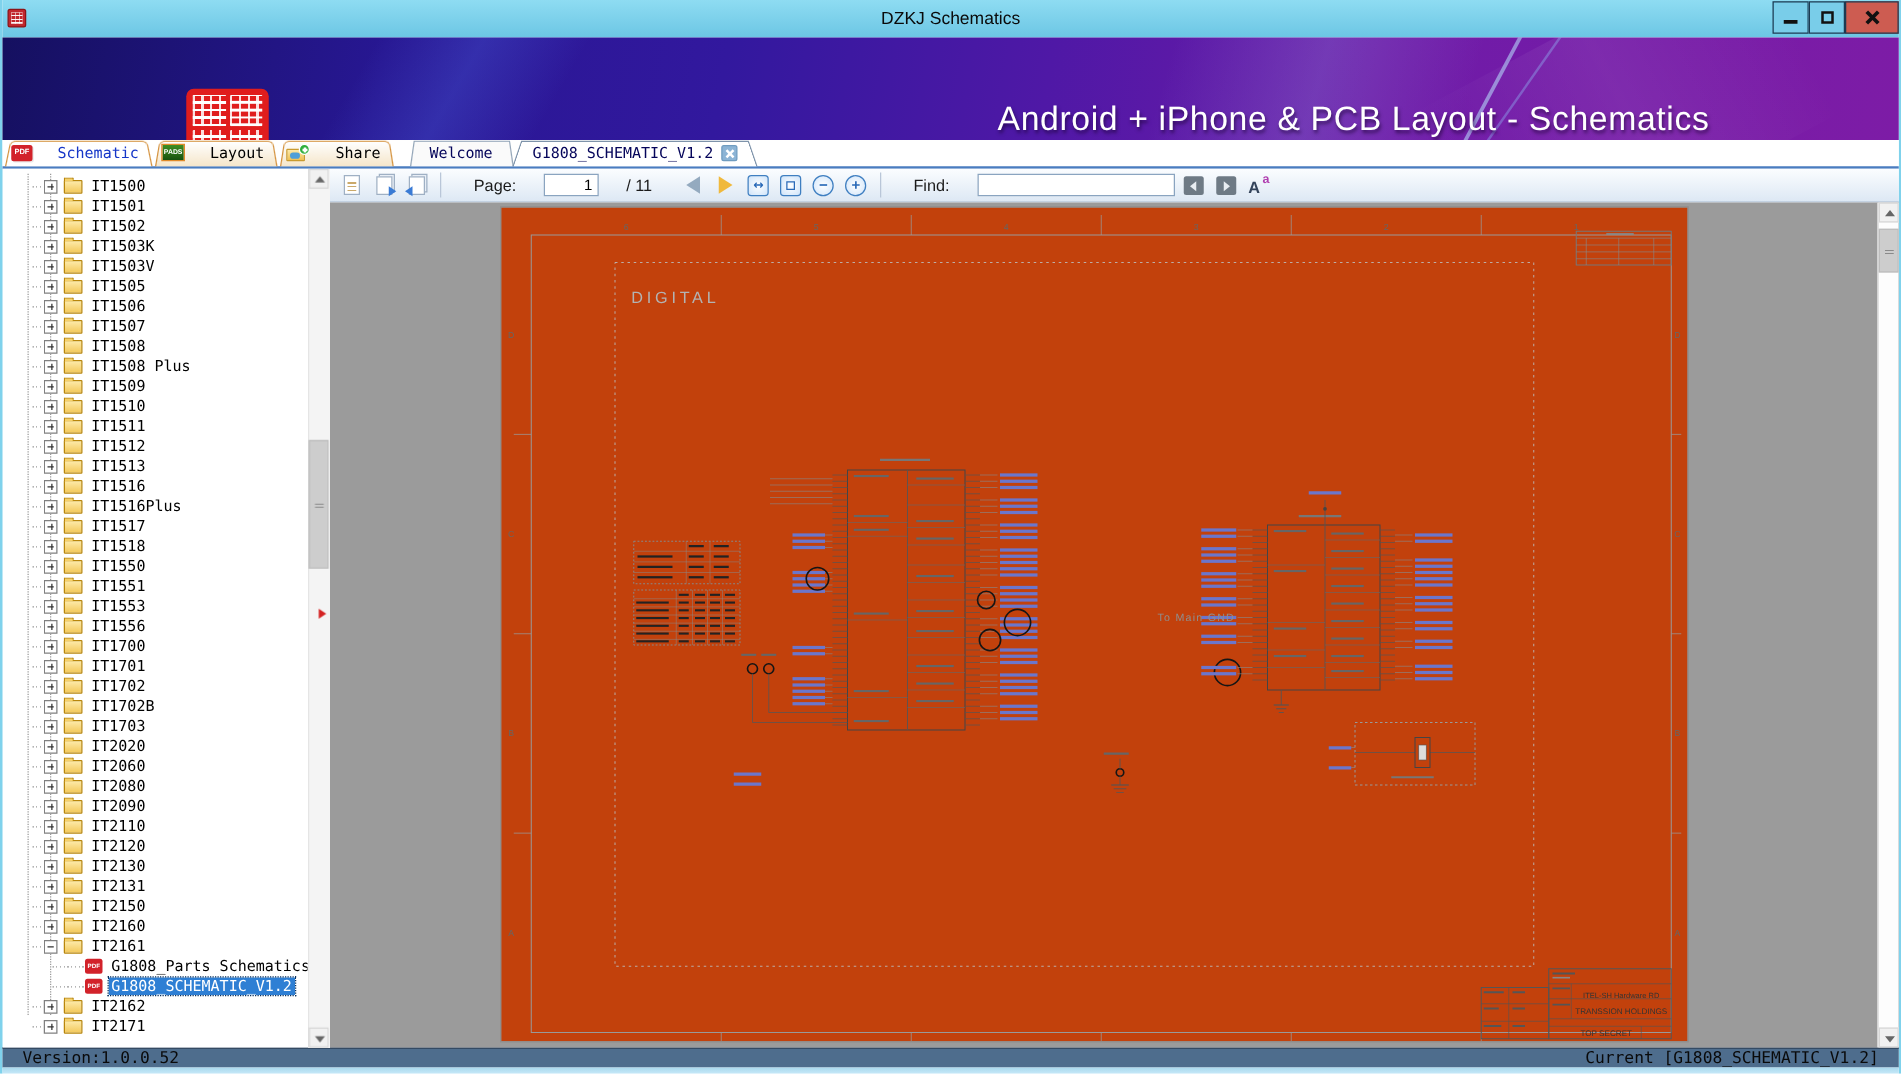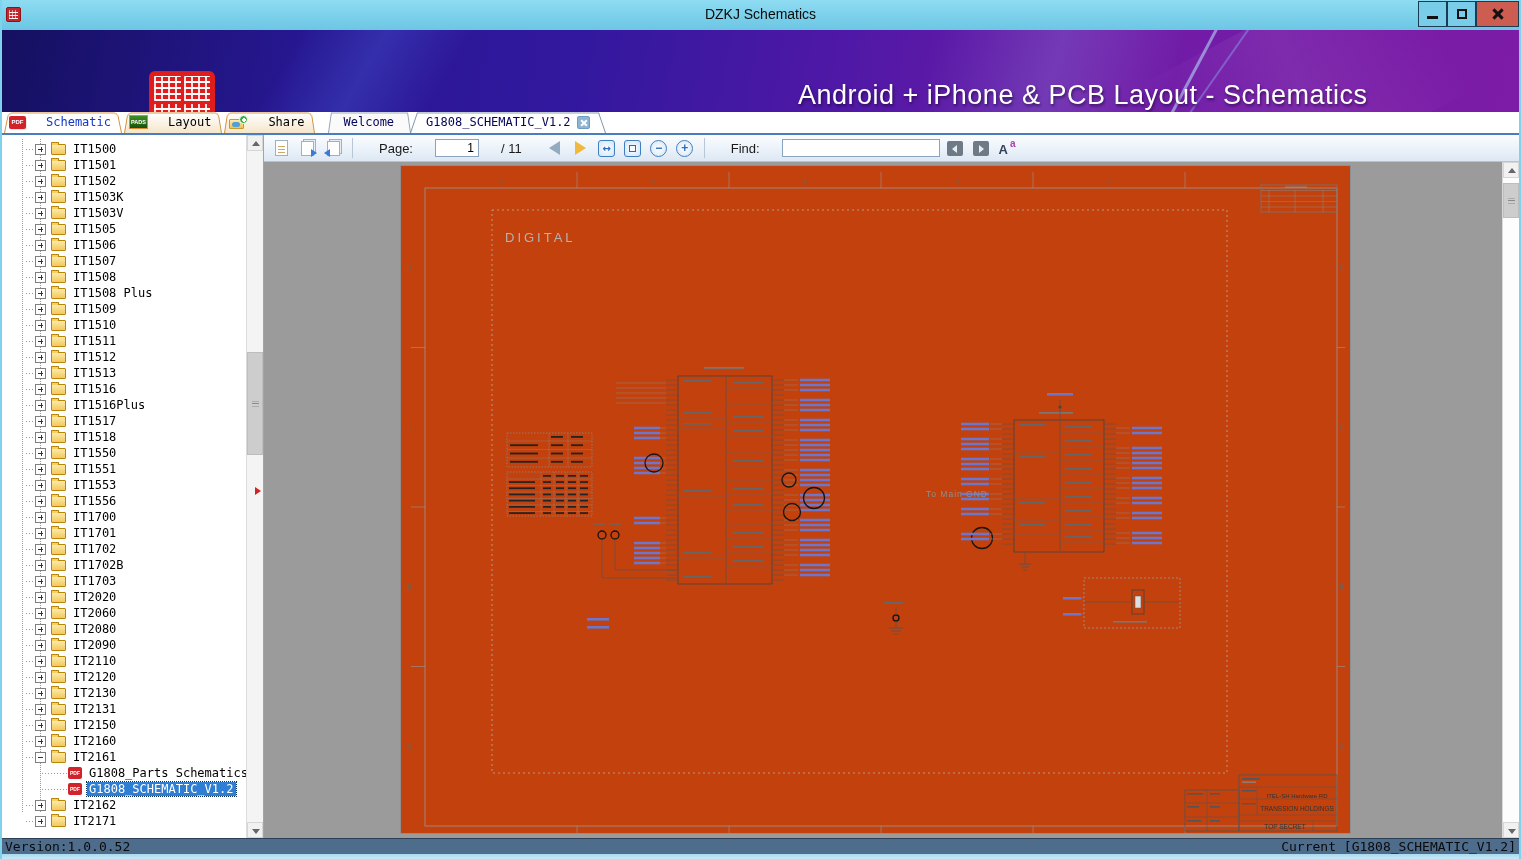--- a/index.html
+++ b/index.html
@@ -117,21 +117,21 @@
   .font-sup{position:absolute;right:0;top:-1px;color:#b03fb0;font:bold 10px "Liberation Sans",sans-serif}
 
   
   .viewer{flex:1;position:relative;background:#9b9b9b;overflow:hidden}
   .paper{position:absolute;left:137px;top:4px;width:949px;height:667px;background:#c2410c;outline:1px solid #8f8f8f}
   .viewer .vscroll{background:#fdfdfd;border-left:1px solid #d9d9d9}
   svg text{font-family:"Liberation Sans",sans-serif}
 
   
   .statusbar{height:21px;flex:none;display:flex;flex-direction:column}
-  .statusmain{height:16px;background:#4e6d8d;border-top:1px solid #2c3f55;display:flex;justify-content:space-between;align-items:flex-end;padding:0 3px;font:13px "DejaVu Sans Mono",monospace;color:#0a0a0a}
+  .statusmain{height:16px;background:#4e6d8d;border-top:1px solid #2c3f55;display:flex;justify-content:space-between;align-items:flex-end;padding:0 16px;font:13px "DejaVu Sans Mono",monospace;color:#0a0a0a}
   .statusstrip{height:5px;background:linear-gradient(#a9d9ee,#c7e9f8)}
 </style>
 </head>
 <body>
 
 <div class="window">
 
   <div class="titlebar">
     <div class="app-icon"></div>
     <div class="title-text">DZKJ Schematics</div>

